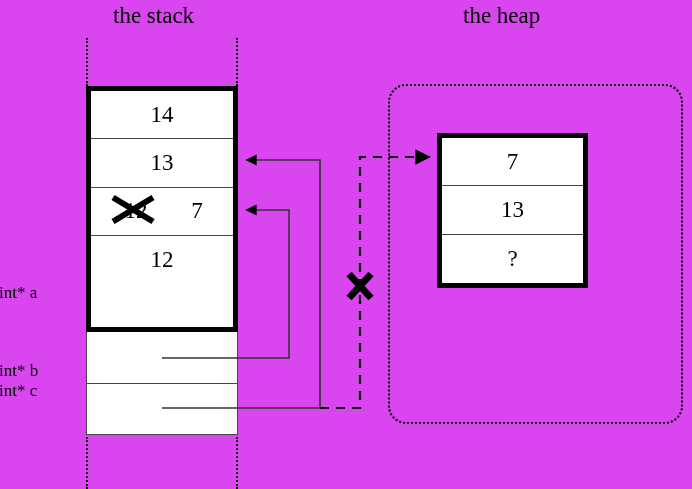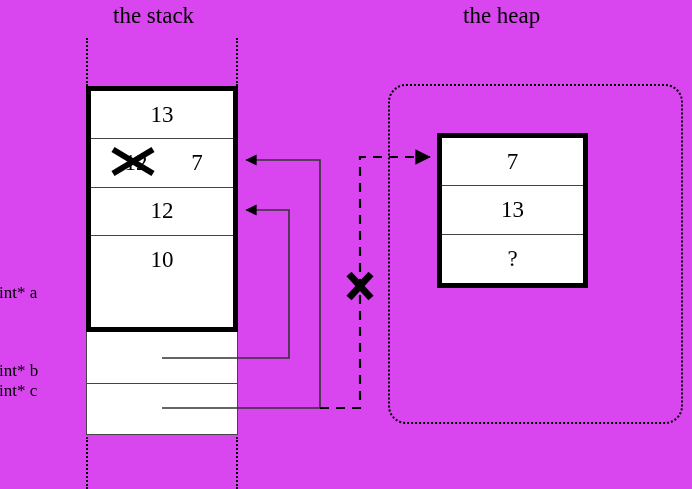--- a/index.html
+++ b/index.html
@@ -169,35 +169,35 @@
   <div class="title" id="title-stack">the stack</div>
   <div class="title" id="title-heap">the heap</div>
 
   <div class="guide" id="guide-tl"></div>
   <div class="guide" id="guide-tr"></div>
   <div class="guide" id="guide-bl"></div>
   <div class="guide" id="guide-br"></div>
 
   <div id="stack-frame">
     <div class="cell">
+      <span class="cellval">14</span>
+    </div>
+    <div class="cell">
       <span class="cellval">13</span>
     </div>
     <div class="cell struck">
       <span class="cellval">12</span>
       <svg class="strike-x" viewBox="0 0 44 30">
         <line x1="2" y1="3" x2="42" y2="27" stroke="#000" stroke-width="6"></line>
         <line x1="2" y1="27" x2="42" y2="3" stroke="#000" stroke-width="6"></line>
       </svg>
       <span class="newval">7</span>
     </div>
     <div class="cell">
       <span class="cellval">12</span>
-    </div>
-    <div class="cell">
-      <span class="cellval">10</span>
     </div>
   </div>
 
   <div id="stack-vars">
     <div class="vcell"></div>
     <div class="vcell"></div>
   </div>
 
   <div class="varlabel" id="lbl-a">int* a</div>
   <div class="varlabel" id="lbl-b">int* b</div>

